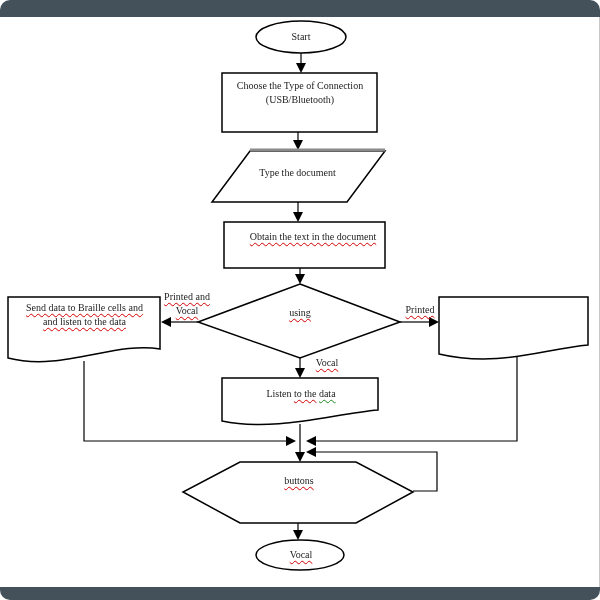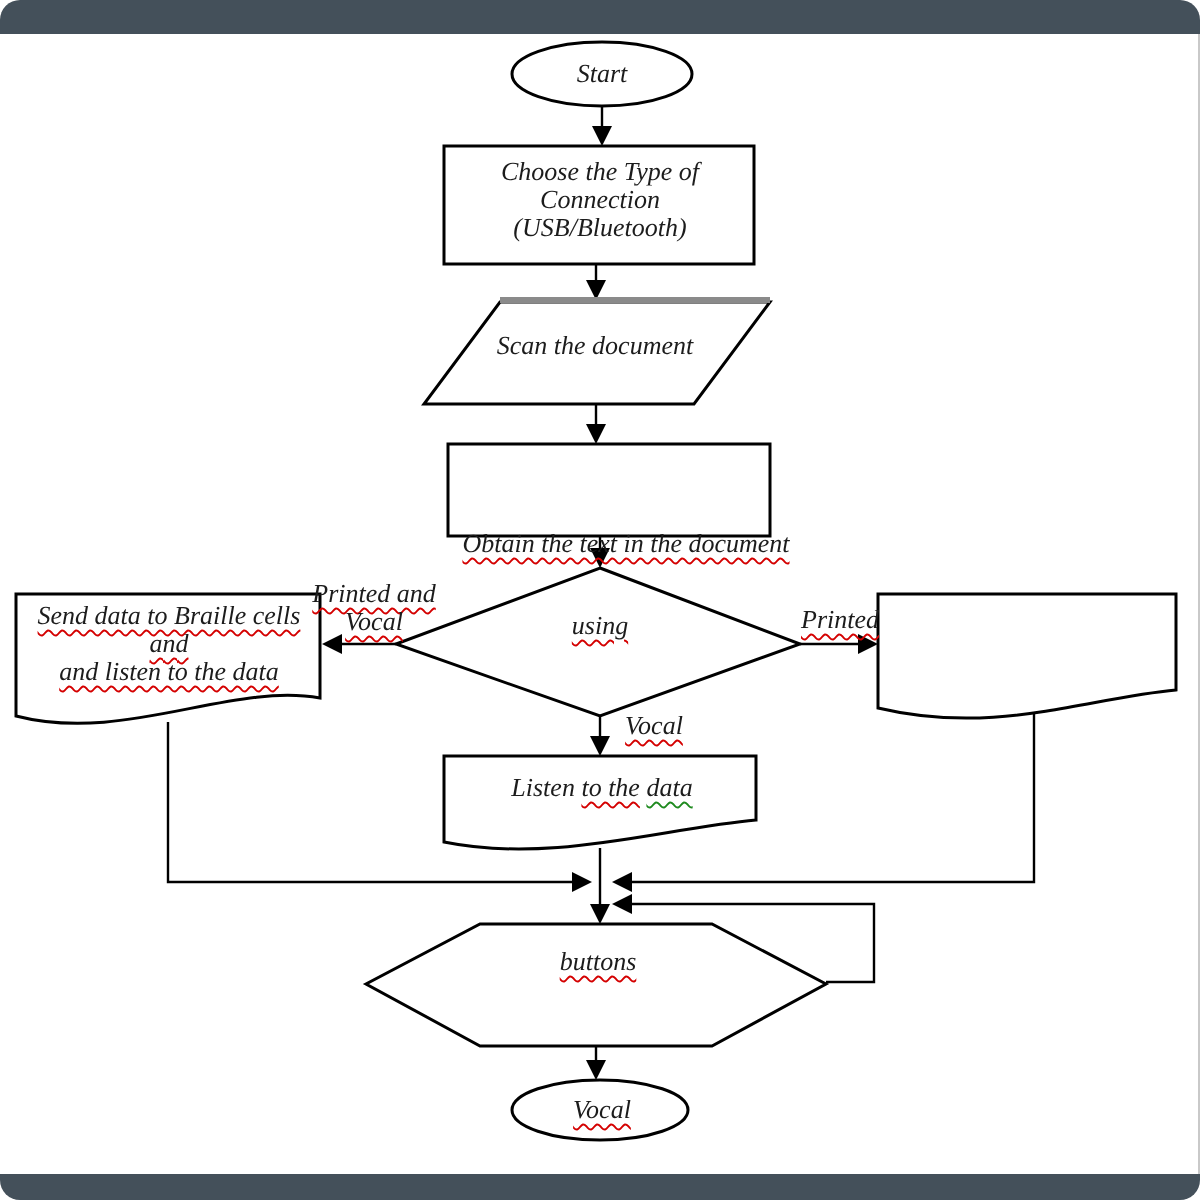--- a/index.html
+++ b/index.html
@@ -4,21 +4,21 @@
 <style>
   html,body{margin:0;padding:0;background:#fff;}
   .frame{position:relative;width:600px;height:600px;background:#ffffff;overflow:hidden;
          font-family:"Liberation Serif", serif;}
   .bar-top{position:absolute;left:0;top:0;width:600px;height:17px;background:#44505a;
            border-radius:10px 10px 0 0;}
   .bar-bottom{position:absolute;left:0;bottom:0;width:600px;height:13px;background:#44505a;
               border-radius:0 0 10px 10px;}
   .edge-right{position:absolute;right:0;top:17px;width:1px;height:570px;background:#c9c9c9;}
   svg.canvas{position:absolute;left:0;top:0;}
-  .lbl{position:absolute;font-size:13px;line-height:14px;color:#1c1c1c;text-align:center;font-style:italic;}
+  .lbl{position:absolute;font-size:10px;line-height:14px;color:#1c1c1c;text-align:center;}
   .lbl.left{text-align:center;}
   .wavy-red{text-decoration:underline;text-decoration-style:wavy;text-decoration-color:#d40000;
             text-decoration-thickness:1px;text-underline-offset:2px;}
   .wavy-green{text-decoration:underline;text-decoration-style:wavy;text-decoration-color:#1e8a1e;
             text-decoration-thickness:1px;text-underline-offset:2px;}
 </style>
 </head>
 <body>
 
 <div class="frame">
@@ -75,23 +75,23 @@
     <line x1="250" y1="150" x2="385" y2="150" stroke="#8a8a8a" stroke-width="3"></line>
   </svg>
 
   <div class="lbl" style="left:256px;top:30px;width:90px;">Start</div>
 
   <div class="lbl" style="left:224px;top:79px;width:152px;">
     <div>Choose the Type of Connection</div>
     <div>(USB/Bluetooth)</div>
   </div>
 
-  <div class="lbl" style="left:220px;top:166px;width:155px;">Scan the document</div>
+  <div class="lbl" style="left:220px;top:166px;width:155px;">Type the document</div>
 
-  <div class="lbl" style="left:225px;top:230px;width:176px;margin-top:35px;"><span class="wavy-red">Obtain the text in the document</span></div>
+  <div class="lbl" style="left:225px;top:230px;width:176px;"><span class="wavy-red">Obtain the text in the document</span></div>
 
   <div class="lbl" style="left:229px;top:306px;width:142px;">
     <div><span class="wavy-red">using</span></div>
   </div>
 
   <div class="lbl" style="left:156px;top:290px;width:62px;">
     <div><span class="wavy-red">Printed and</span></div>
     <div><span class="wavy-red">Vocal</span></div>
   </div>
 

